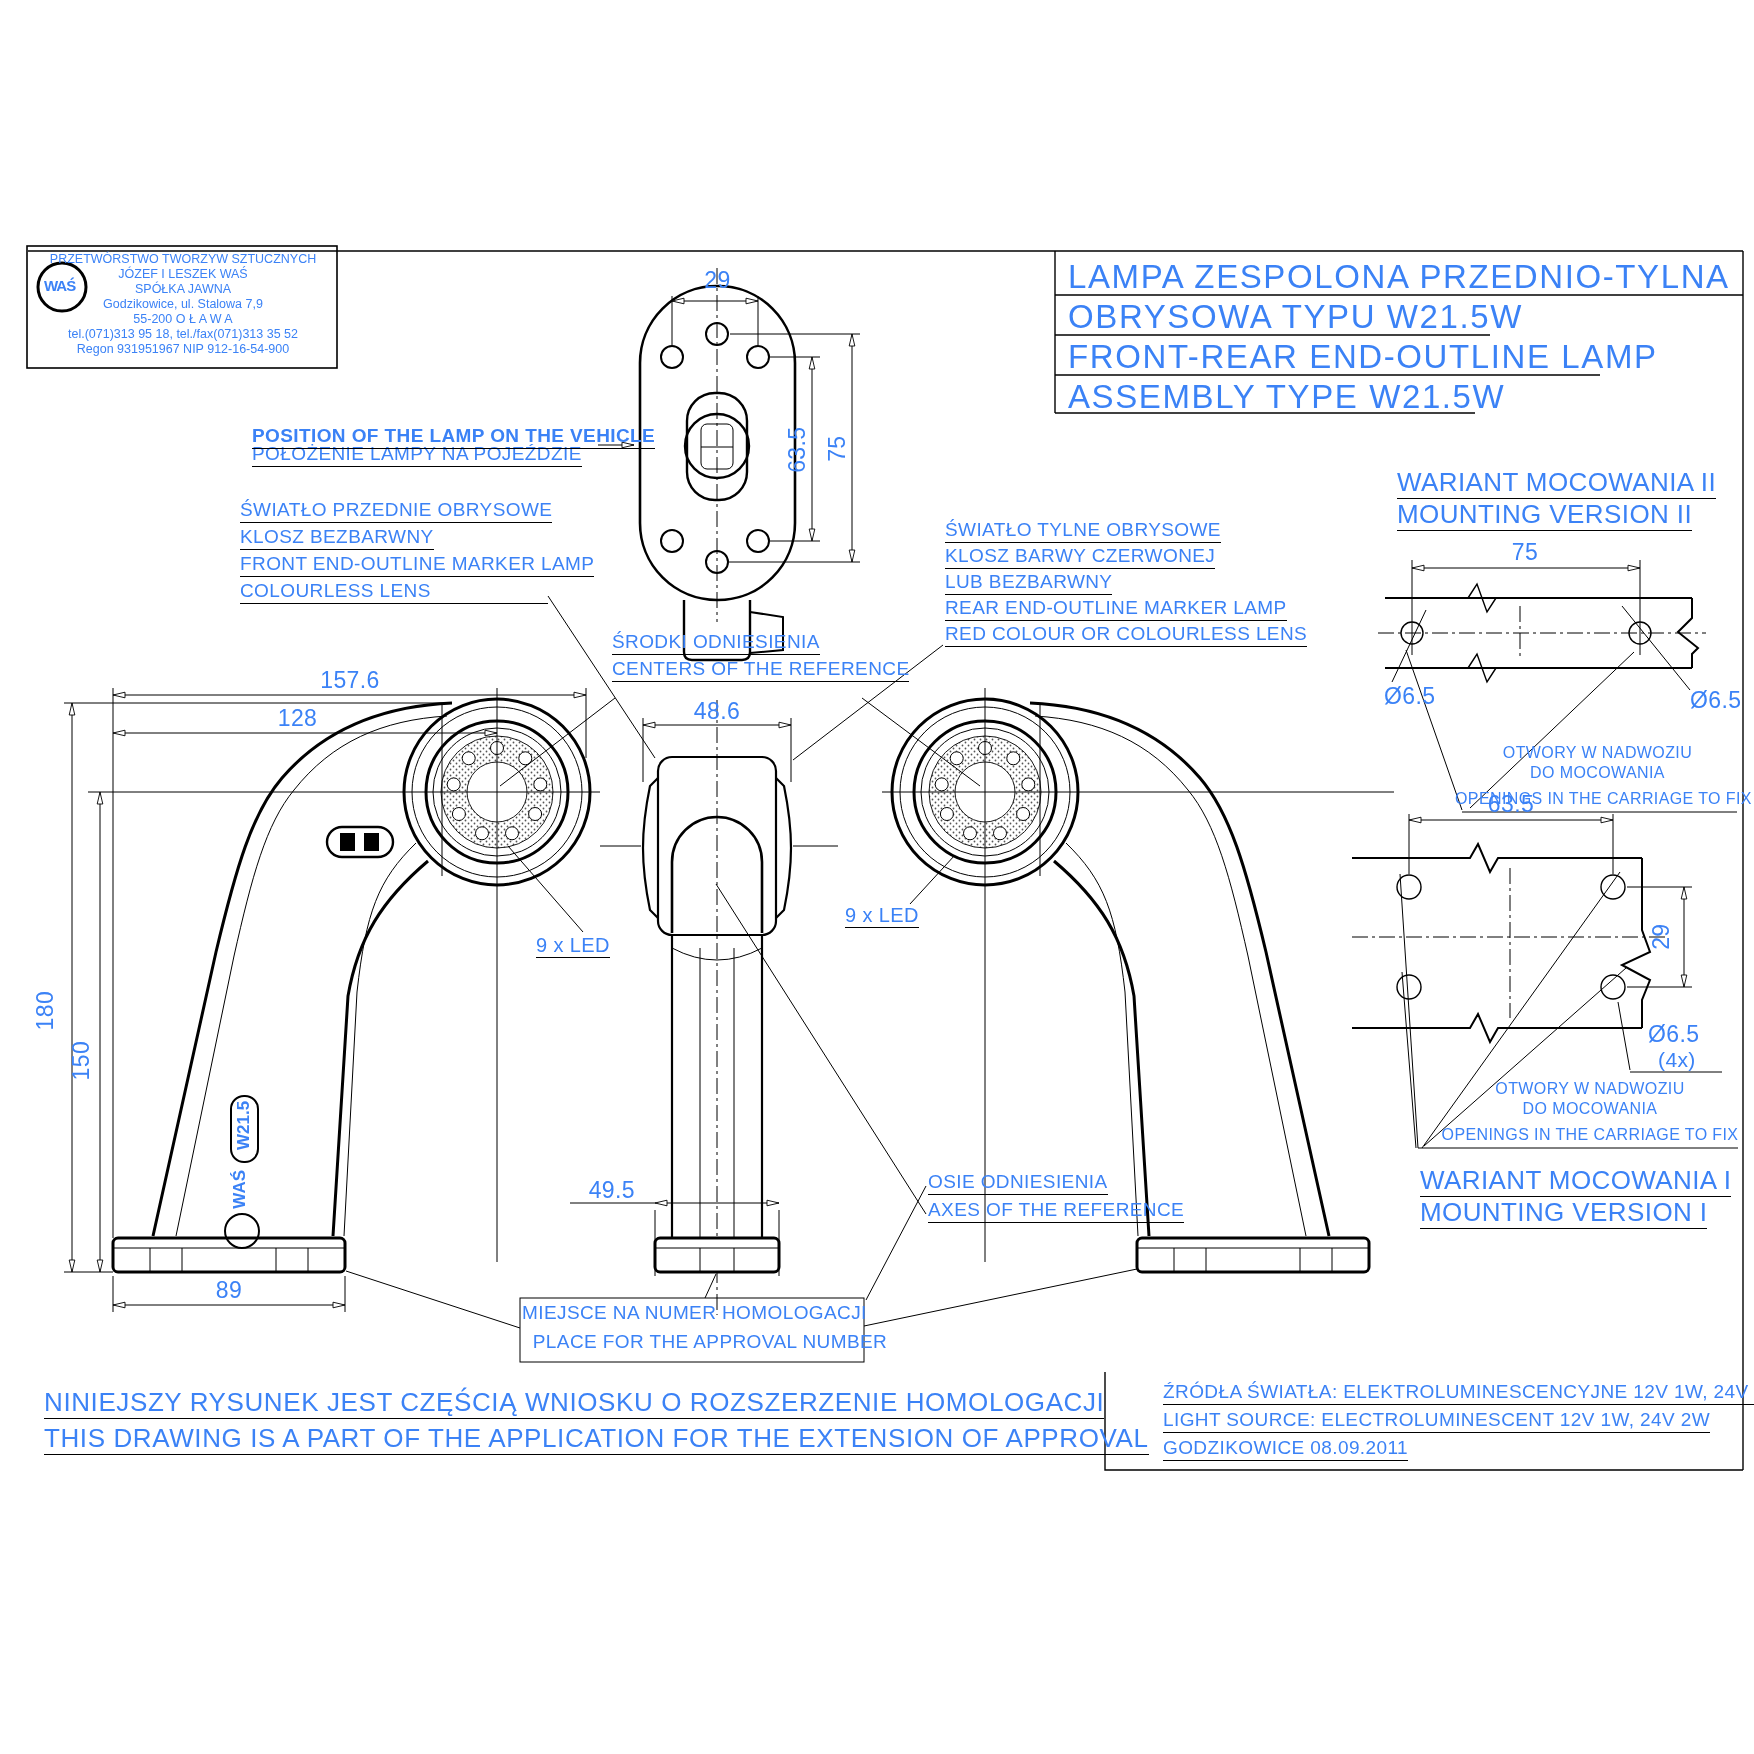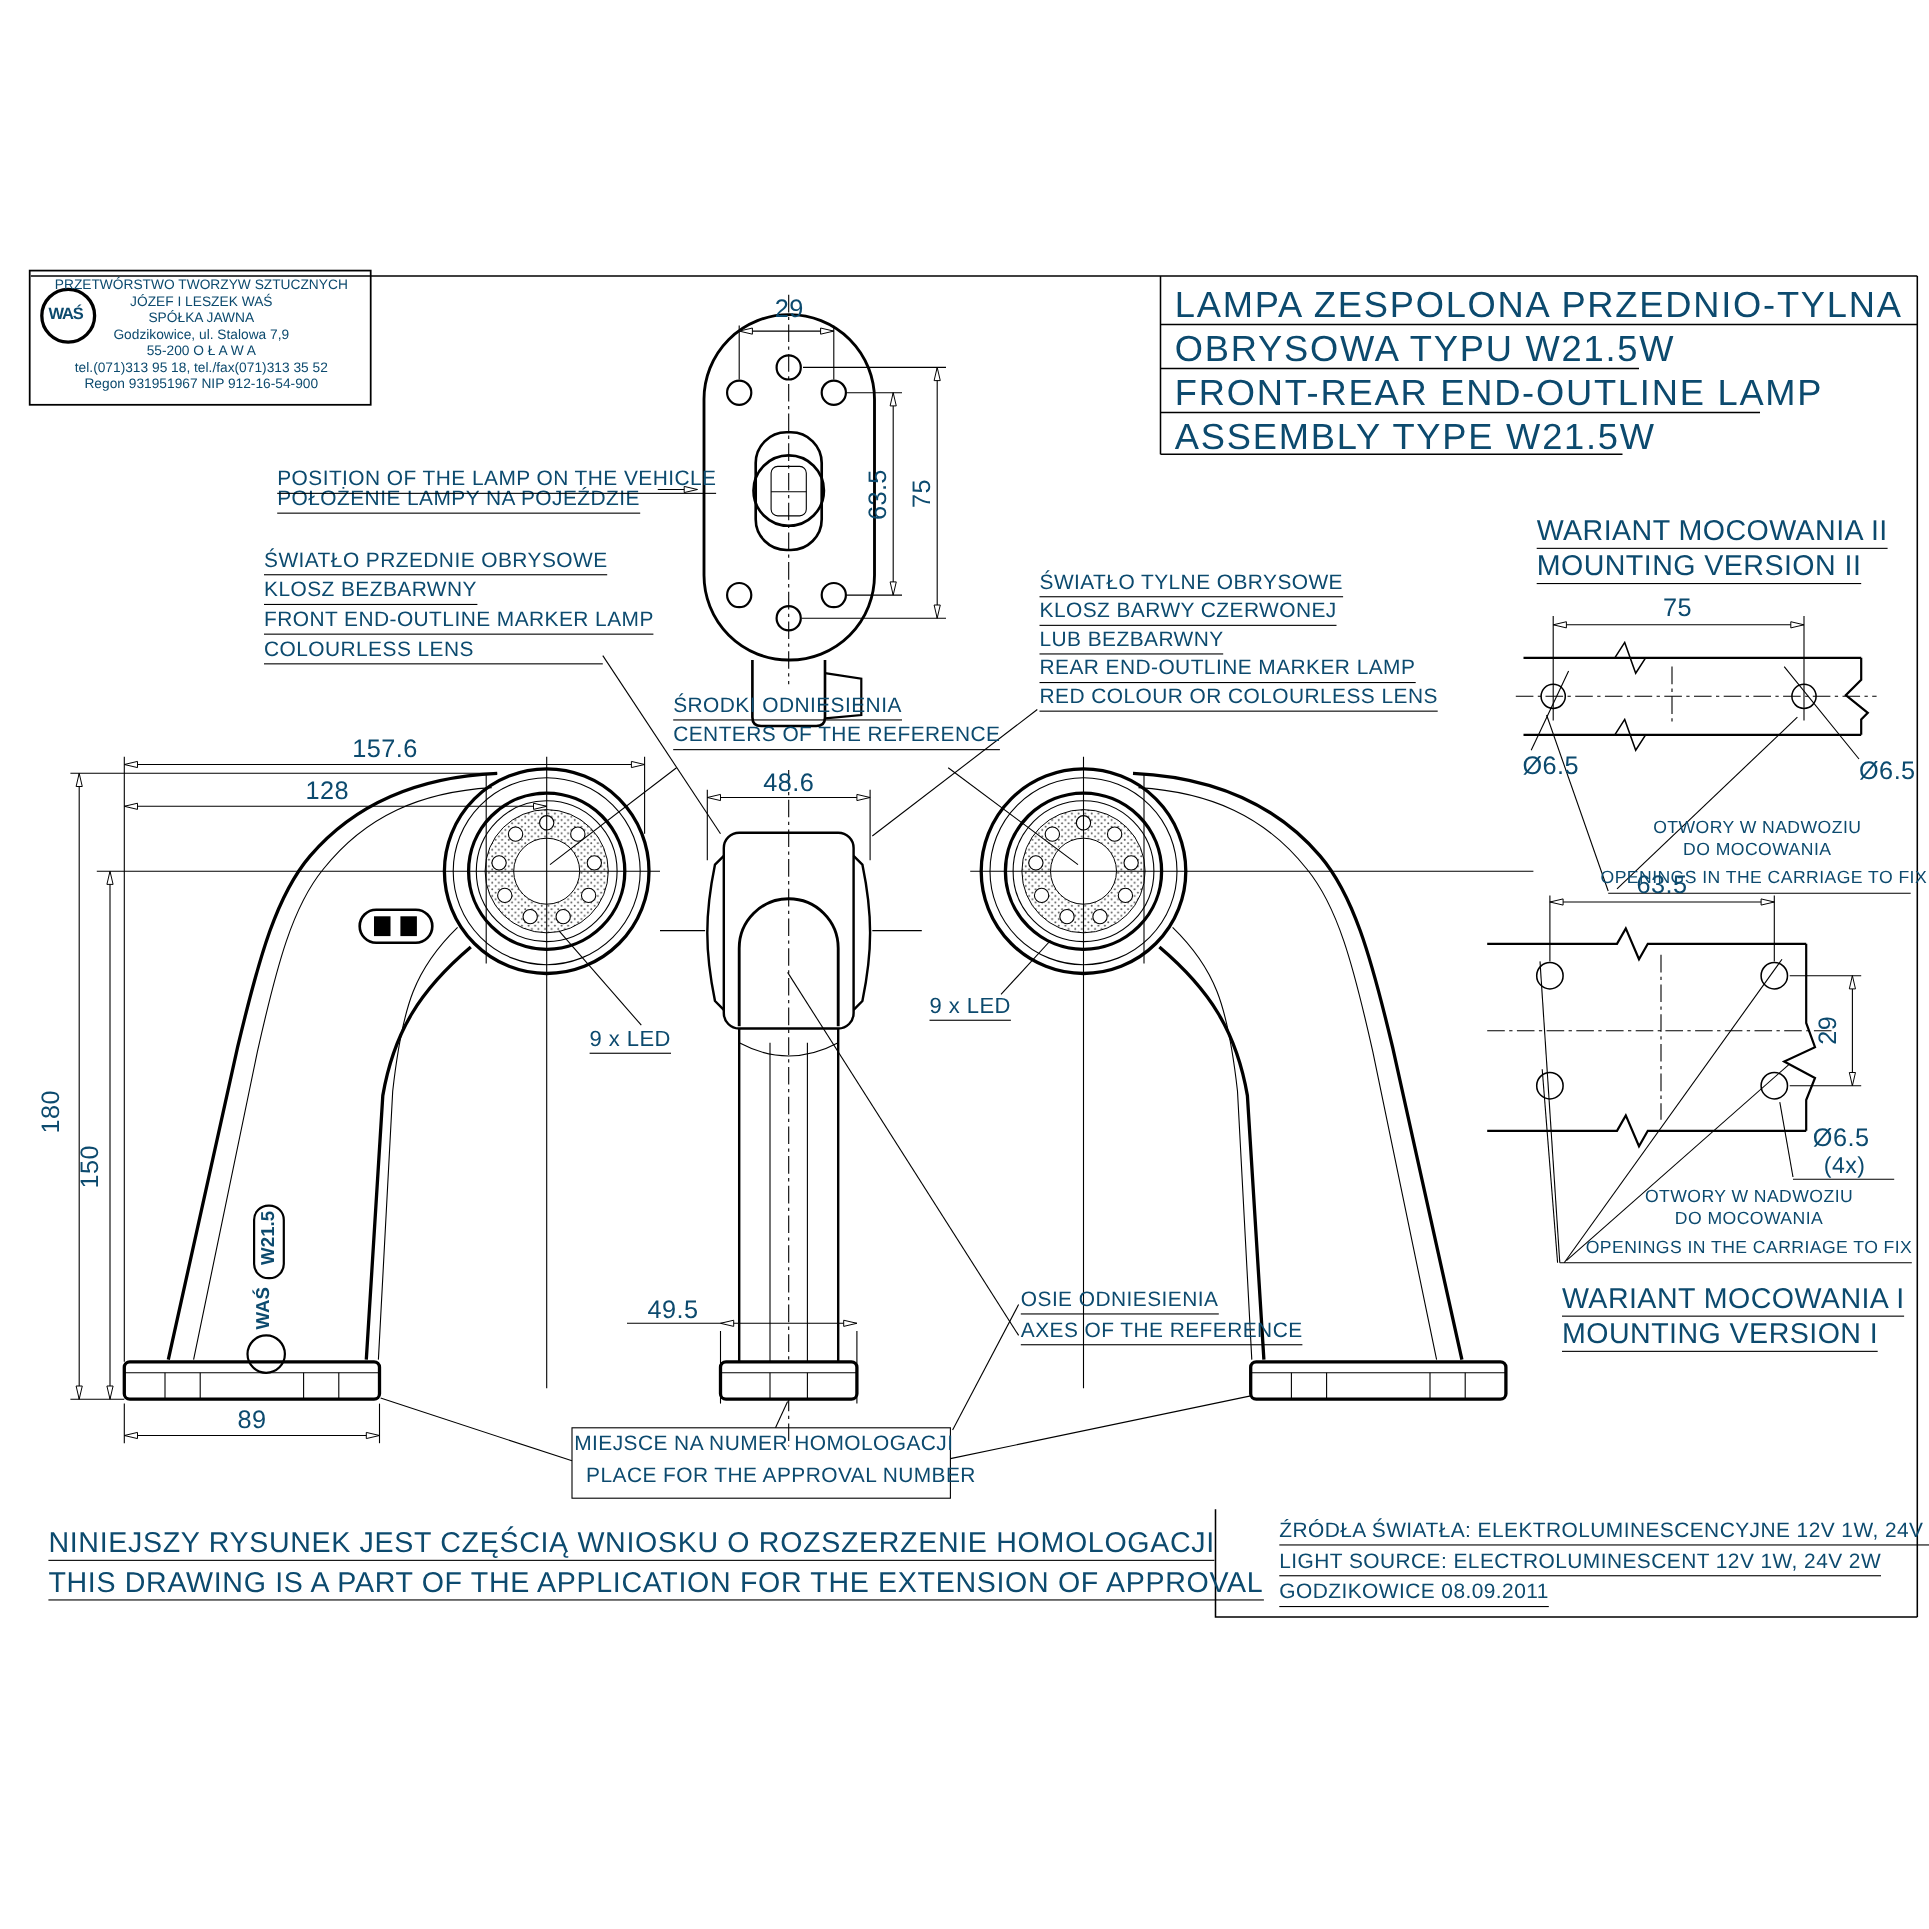--- a/index.html
+++ b/index.html
@@ -1,17 +1,17 @@
 <!DOCTYPE html>
 <html><head>
 <meta charset="utf-8">
 <style>
   html,body{margin:0;padding:0;background:#fff;}
   #page{position:relative;width:1754px;height:1754px;background:#fff;overflow:hidden;
-        font-family:"Liberation Sans", sans-serif;color:#0c4a6e;}
+        font-family:"Liberation Sans", sans-serif;color:#3b82f6;}
   svg{position:absolute;left:0;top:0;}
   .lbl{position:absolute;white-space:nowrap;font-size:19px;letter-spacing:.4px;line-height:1.1;}
   .u{border-bottom:1.6px solid #000;padding-bottom:1px;}
   .c{text-align:center;}
   .rot{width:80px;text-align:center;transform:rotate(-90deg);transform-origin:center;}
   .dimtxt{font-size:23px;}
   .small{font-size:16px;}
   .big{font-size:26px;}
   .title-row{position:absolute;left:1068px;font-size:33px;letter-spacing:1.6px;}
   .company{position:absolute;left:30px;top:252px;width:306px;text-align:center;
@@ -243,21 +243,21 @@
     <div>Regon 931951967 NIP 912-16-54-900</div>
   </div>
   <div class="lbl" style="left:44px;top:278px;font-size:15px;font-weight:bold;letter-spacing:-1px;">WAŚ</div>
 
   <div class="title-row" style="top:258px;text-align:right;">LAMPA ZESPOLONA PRZEDNIO-TYLNA</div>
   <div class="title-row" style="top:298px;">OBRYSOWA TYPU W21.5W</div>
   <div class="title-row" style="top:338px;">FRONT-REAR END-OUTLINE LAMP</div>
   <div class="title-row" style="top:378px;">ASSEMBLY TYPE W21.5W</div>
 
   <div class="lbl u" style="left:252px;top:400px;margin-top:44px;">POŁOŻENIE LAMPY NA POJEŹDZIE</div>
-  <div class="lbl u" style="left:252px;top:426px;">POSITION OF THE LAMP ON THE VEHICLE</div>
+  <div class="lbl u" style="left:252px;top:426px;font-weight:bold;">POSITION OF THE LAMP ON THE VEHICLE</div>
 
   <div class="lbl u" style="left:240px;top:500px;">ŚWIATŁO PRZEDNIE OBRYSOWE</div>
   <div class="lbl u" style="left:240px;top:527px;">KLOSZ BEZBARWNY</div>
   <div class="lbl u" style="left:240px;top:554px;">FRONT END-OUTLINE MARKER LAMP</div>
   <div class="lbl u" style="left:240px;top:581px;width:308px;">COLOURLESS LENS</div>
 
   <div class="lbl u" style="left:945px;top:520px;">ŚWIATŁO TYLNE OBRYSOWE</div>
   <div class="lbl u" style="left:945px;top:546px;">KLOSZ BARWY CZERWONEJ</div>
   <div class="lbl u" style="left:945px;top:572px;">LUB BEZBARWNY</div>
   <div class="lbl u" style="left:945px;top:598px;">REAR END-OUTLINE MARKER LAMP</div>

